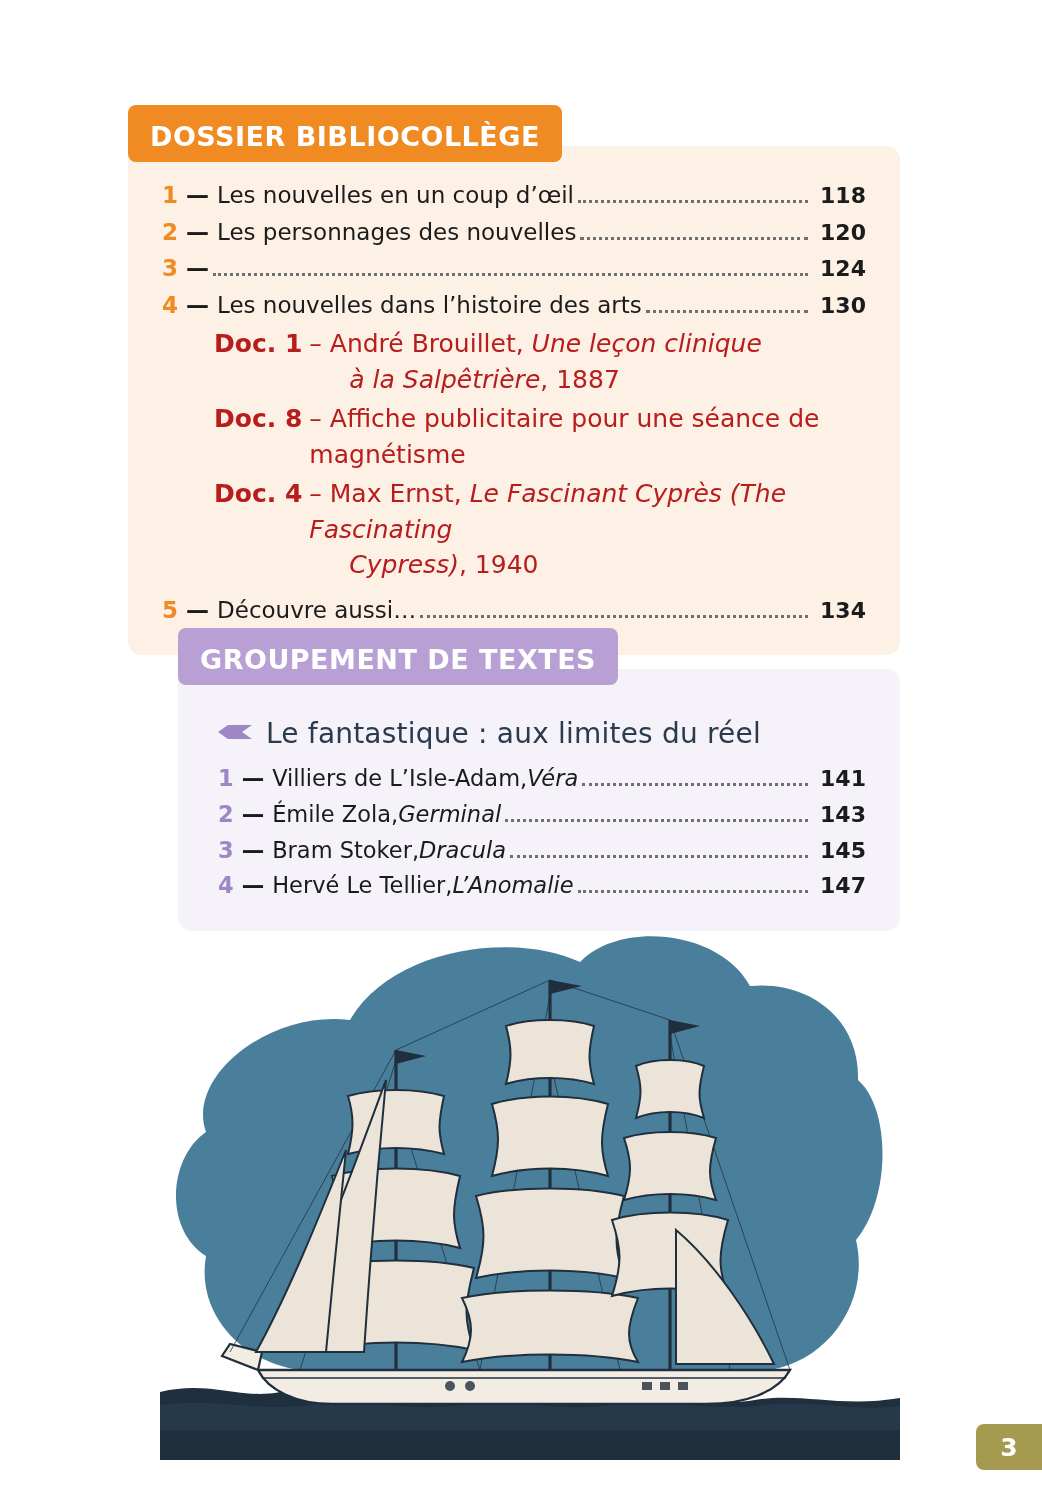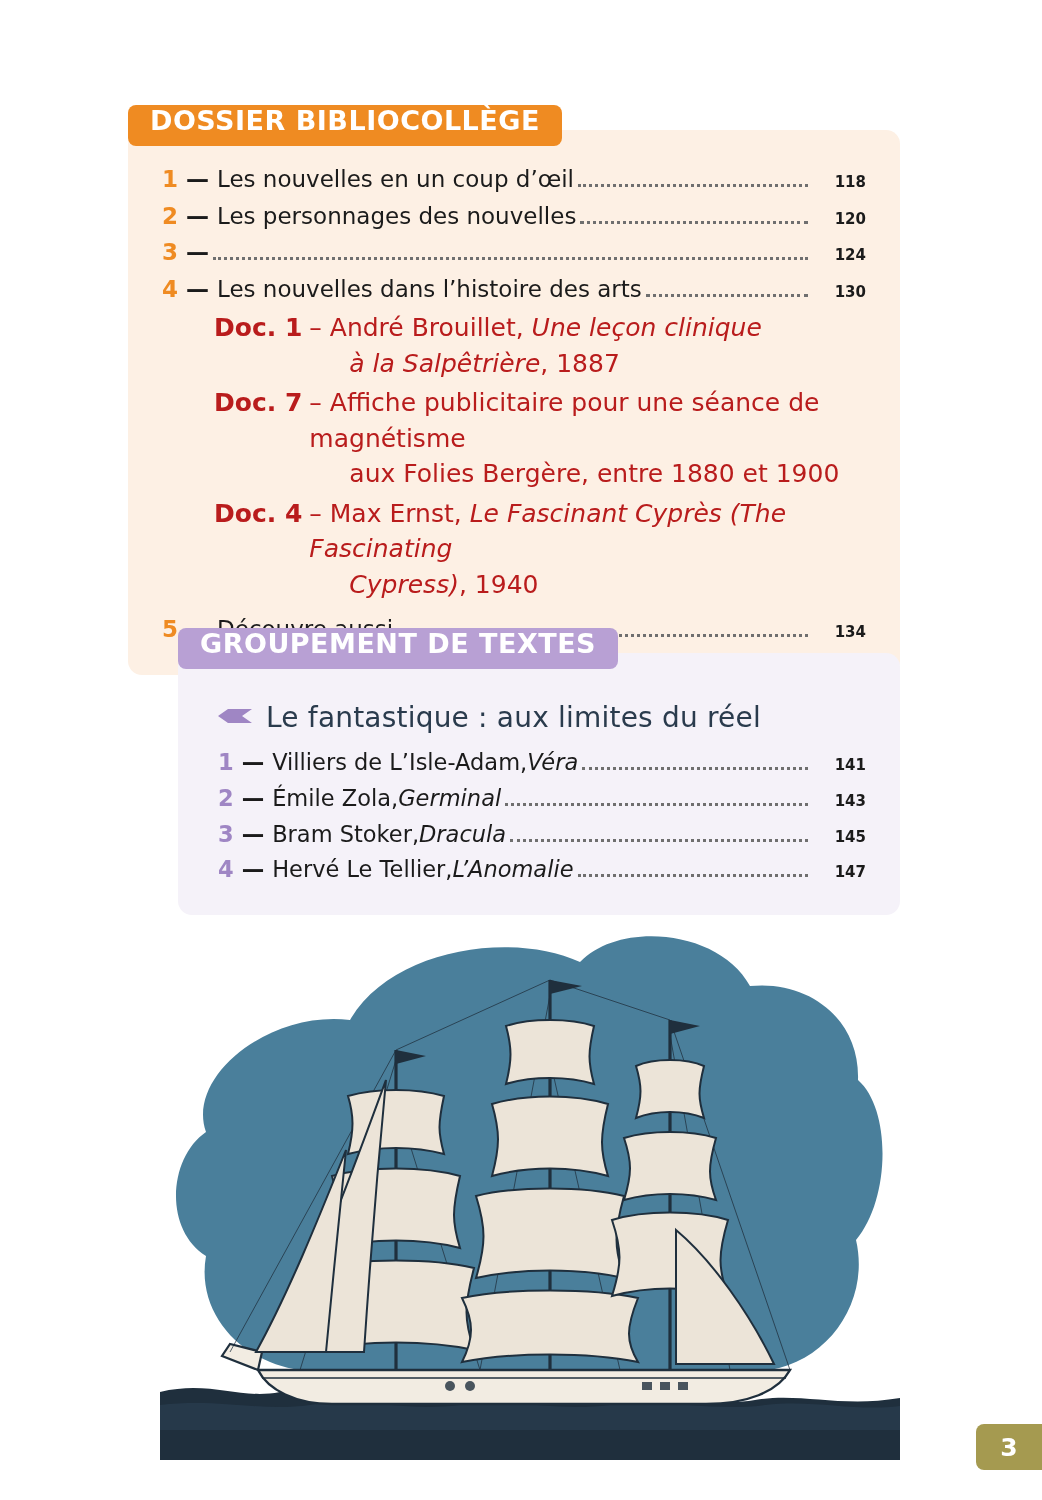--- a/index.html
+++ b/index.html
@@ -17,21 +17,21 @@
 
   
   .dossier-block {
     position: absolute;
     left: 128px;
     top: 105px;
     width: 772px;
   }
   .section-tab {
     display: inline-block;
-    padding: 0 22px 10px 22px;
+    padding: 16px 22px 10px 22px;
     border-radius: 8px;
     font-weight: bold;
     letter-spacing: 0.5px;
     font-size: 27px;
     color: #ffffff;
     position: relative;
     z-index: 3;
   }
   .tab-orange { background: #ef8b22; }
   .tab-purple { background: #b8a0d4; }
@@ -66,21 +66,21 @@
   .toc-title { white-space: nowrap; }
   .toc-dots {
     flex: 1 1 auto;
     border-bottom: 3px dotted #6f6f6f;
     margin: 0 6px 6px 4px;
     height: 1px;
     min-width: 10px;
   }
   .toc-page {
     font-weight: bold;
-    font-size: 15px;
+    font-size: 22px;
     white-space: nowrap;
     min-width: 52px;
     text-align: right;
   }
 
   
   .doc-entry {
     font-size: 25px;
     color: #b91c1c;
     line-height: 1.42;
@@ -190,24 +190,23 @@
 
     <div class="doc-entry">
       <span class="doc-label">Doc. 1</span>
       <span class="doc-text">
         <span>– André Brouillet, </span><i>Une leçon clinique</i>
         <span class="doc-indent2"><i>à la Salpêtrière</i><span>, 1887</span></span>
       </span>
     </div>
 
     <div class="doc-entry">
-      <span class="doc-label">Doc. 7</span>
+      <span class="doc-label">Doc. 8</span>
       <span class="doc-text">
         <span>– Affiche publicitaire pour une séance de magnétisme</span>
-        <span class="doc-indent2"><span>aux Folies Bergère, entre 1880 et 1900</span></span>
       </span>
     </div>
 
 
     <div class="doc-entry">
       <span class="doc-label">Doc. 4</span>
       <span class="doc-text">
         <span>– Max Ernst, </span><i>Le Fascinant Cyprès (The Fascinating</i>
         <span class="doc-indent2"><i>Cypress)</i><span>, 1940</span></span>
       </span>

